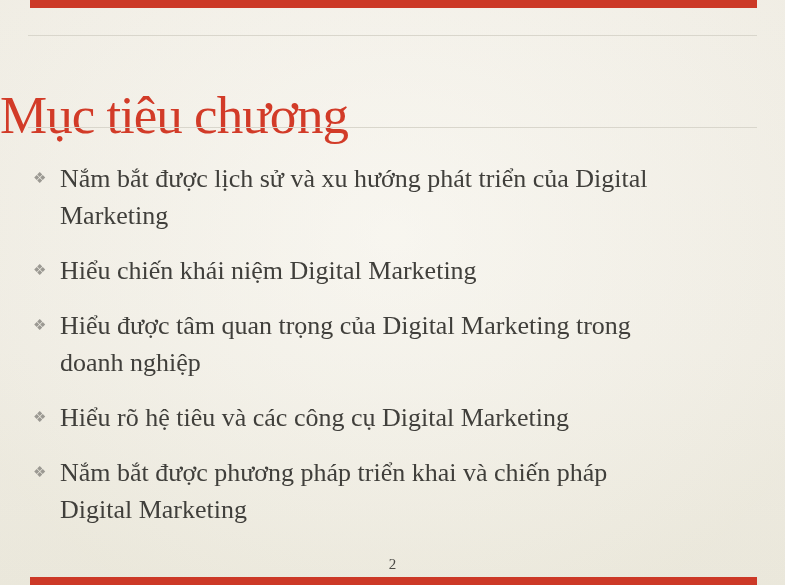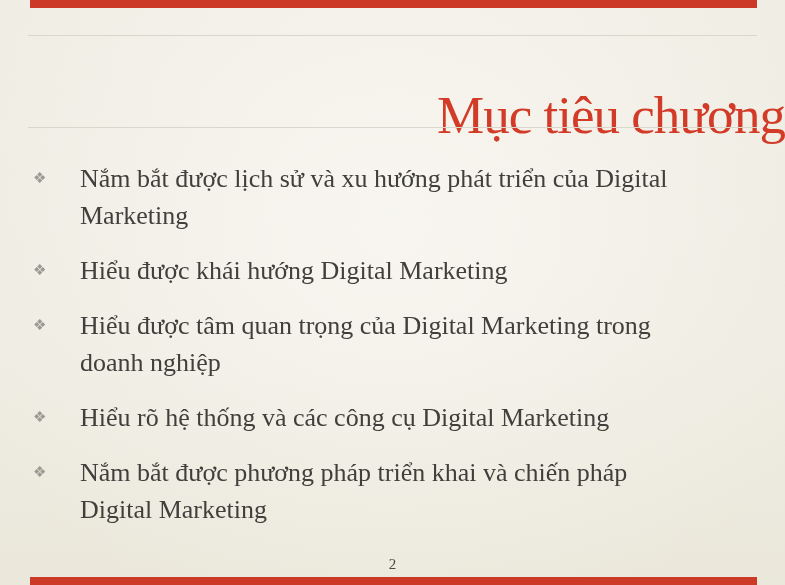--- a/index.html
+++ b/index.html
@@ -38,21 +38,21 @@
   .rule.upper { top: 35px; }
   .rule.lower { top: 127px; }
 
   .slide-title {
     position: absolute;
     top: 47px;
     left: 0;
     right: 0;
     height: 64px;
     line-height: 64px;
-    text-align: right;
+    text-align: left;
     font-size: 53px;
     letter-spacing: -1px;
     color: #d23b28;
     font-weight: normal;
   }
 
   .bullet-list {
     position: absolute;
     top: 160px;
     left: 33px;
@@ -73,21 +73,20 @@
     flex: 0 0 27px;
     width: 27px;
     font-size: 15px;
     line-height: 37px;
     color: #9b9992;
     font-family: "DejaVu Sans", sans-serif;
   }
   .bullet-text {
     flex: 1 1 auto;
     white-space: pre-line;
-    margin-left: 20px;
   }
 
   .page-number {
     position: absolute;
     bottom: 12px;
     left: 0;
     right: 0;
     text-align: center;
     font-size: 15px;
     color: #4b4a46;
@@ -106,30 +105,30 @@
 <div class="rule lower"></div>
 
 <ul class="bullet-list">
   <li class="bullet-item">
     <span class="bullet-marker">❖</span>
     <span class="bullet-text">Nắm bắt được lịch sử và xu hướng phát triển của Digital
 Marketing</span>
   </li>
   <li class="bullet-item">
     <span class="bullet-marker">❖</span>
-    <span class="bullet-text">Hiểu được khái hướng Digital Marketing</span>
+    <span class="bullet-text">Hiểu chiến khái niệm Digital Marketing</span>
   </li>
   <li class="bullet-item">
     <span class="bullet-marker">❖</span>
     <span class="bullet-text">Hiểu được tâm quan trọng của Digital Marketing trong
 doanh nghiệp</span>
   </li>
   <li class="bullet-item">
     <span class="bullet-marker">❖</span>
-    <span class="bullet-text">Hiểu rõ hệ thống và các công cụ Digital Marketing</span>
+    <span class="bullet-text">Hiểu rõ hệ tiêu và các công cụ Digital Marketing</span>
   </li>
   <li class="bullet-item">
     <span class="bullet-marker">❖</span>
     <span class="bullet-text">Nắm bắt được phương pháp triển khai và chiến pháp
 Digital Marketing</span>
   </li>
 </ul>
 
 <div class="page-number">2</div>
 

